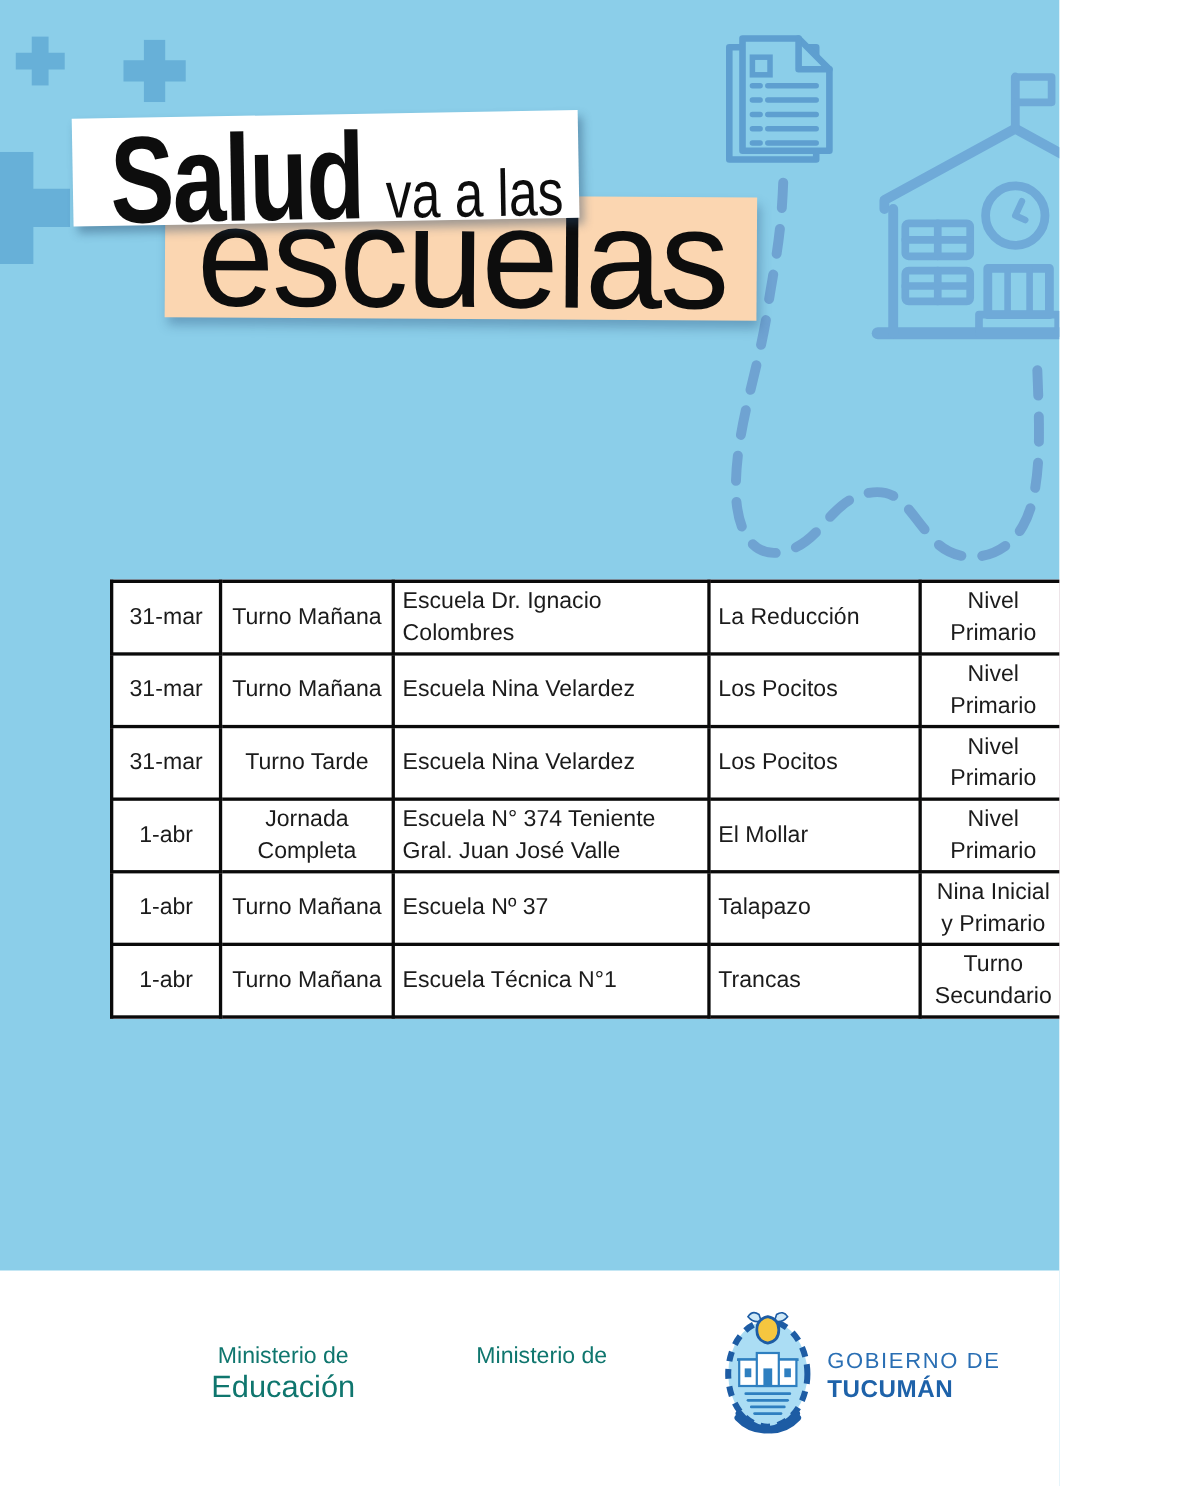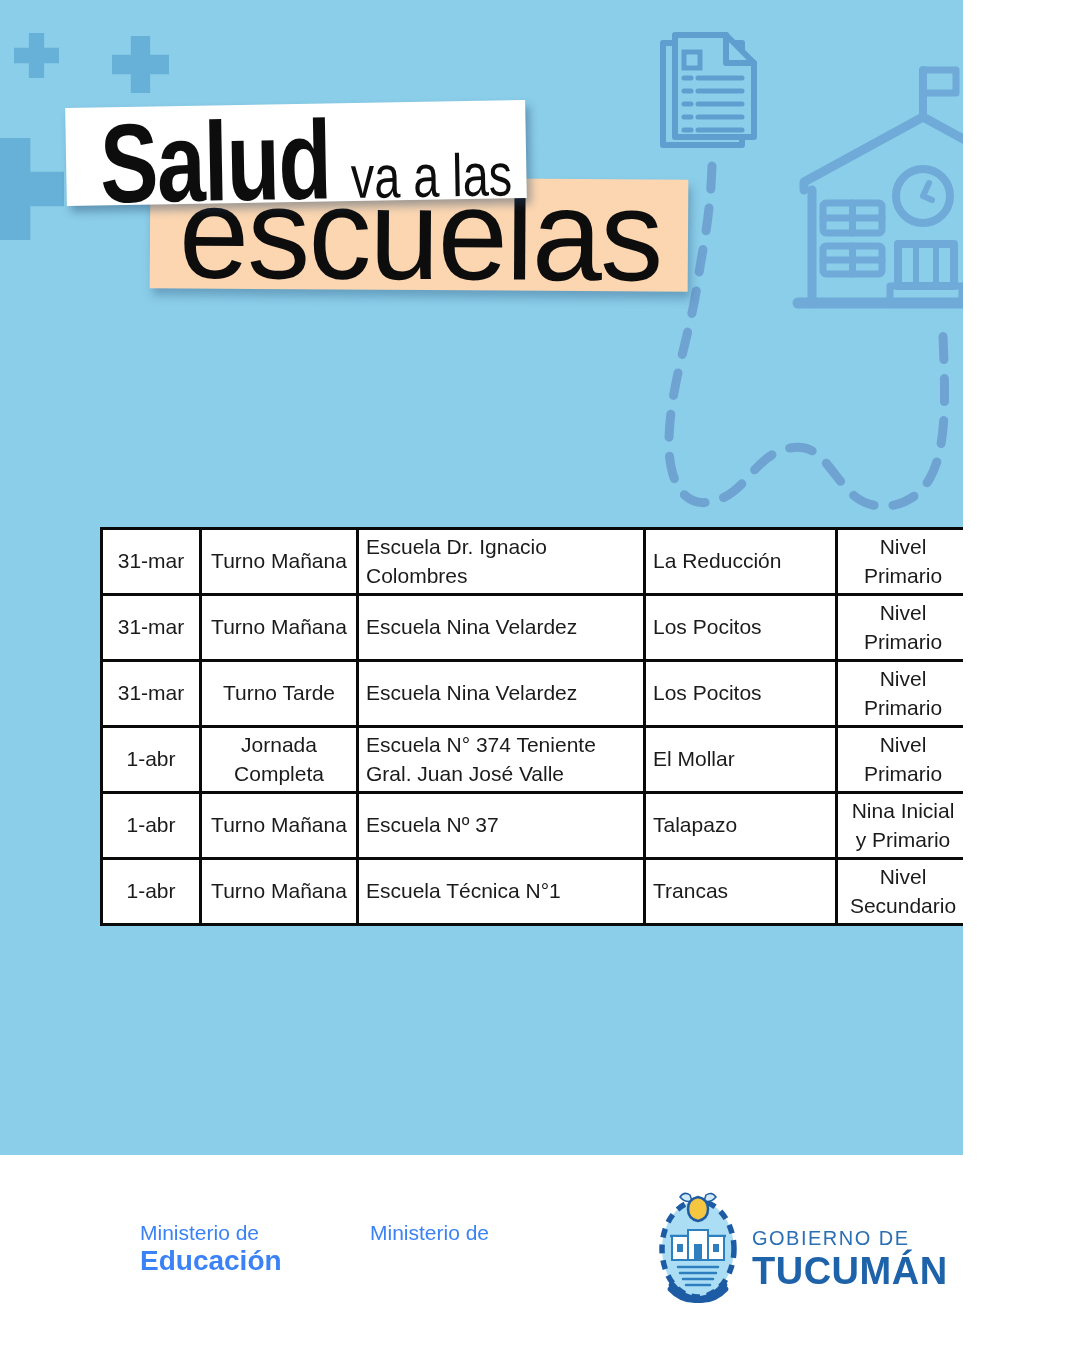--- a/index.html
+++ b/index.html
@@ -54,29 +54,29 @@
     color:#1b1b1b;background:#ffffff;vertical-align:middle;padding:2px 4px;
   }
   .sched td.c1,.sched td.c2{text-align:center;}
   .sched td.c3,.sched td.c4{text-align:left;padding-left:7px;}
   .sched td.c5{text-align:center;padding-left:7px;padding-right:14px;}
 
   
   .footer{
     position:absolute;left:0;top:1155px;width:1081px;height:196px;background:#ffffff;
   }
-  .min{position:absolute;color:#3b82f6;}
+  .min{position:absolute;text-align:center;color:#0f766e;}
   .min-edu{left:140px;top:66px;width:235px;}
   .min-salud{left:370px;top:66px;width:245px;}
   .min-top{font-size:21px;line-height:1.1;}
-  .min-bot{font-size:28px;font-weight:bold;line-height:1.1;margin-top:2px;}
+  .min-bot{font-size:28px;font-weight:normal;line-height:1.1;margin-top:2px;}
   .logo{position:absolute;left:652px;top:34px;width:92px;height:132px;}
   .gob{position:absolute;left:752px;top:73px;color:#2A6FB4;}
   .gob-top{font-size:20px;letter-spacing:1.5px;line-height:1;}
-  .gob-bot{font-size:38px;font-weight:bold;letter-spacing:.5px;line-height:1;margin-top:4px;color:#1E62A9;}
+  .gob-bot{font-size:22px;font-weight:bold;letter-spacing:.5px;line-height:1;margin-top:4px;color:#1E62A9;}
 </style>
 </head>
 <body>
 
 <div class="poster">
 
   <div class="cross cross1"></div>
   <div class="cross cross2"></div>
   <div class="cross cross3"></div>
 
@@ -177,21 +177,21 @@
         <td class="c2">Turno Mañana</td>
         <td class="c3">Escuela Nº 37</td>
         <td class="c4">Talapazo</td>
         <td class="c5">Nina Inicial y Primario</td>
       </tr>
       <tr>
         <td class="c1">1-abr</td>
         <td class="c2">Turno Mañana</td>
         <td class="c3">Escuela Técnica N°1</td>
         <td class="c4">Trancas</td>
-        <td class="c5">Nivel Secundario</td>
+        <td class="c5">Turno Secundario</td>
       </tr>
     </tbody>
   </table>
 
   <footer class="footer">
     <div class="min min-edu">
       <div class="min-top">Ministerio de</div>
       <div class="min-bot">Educación</div>
     </div>
     <div class="min min-salud">

